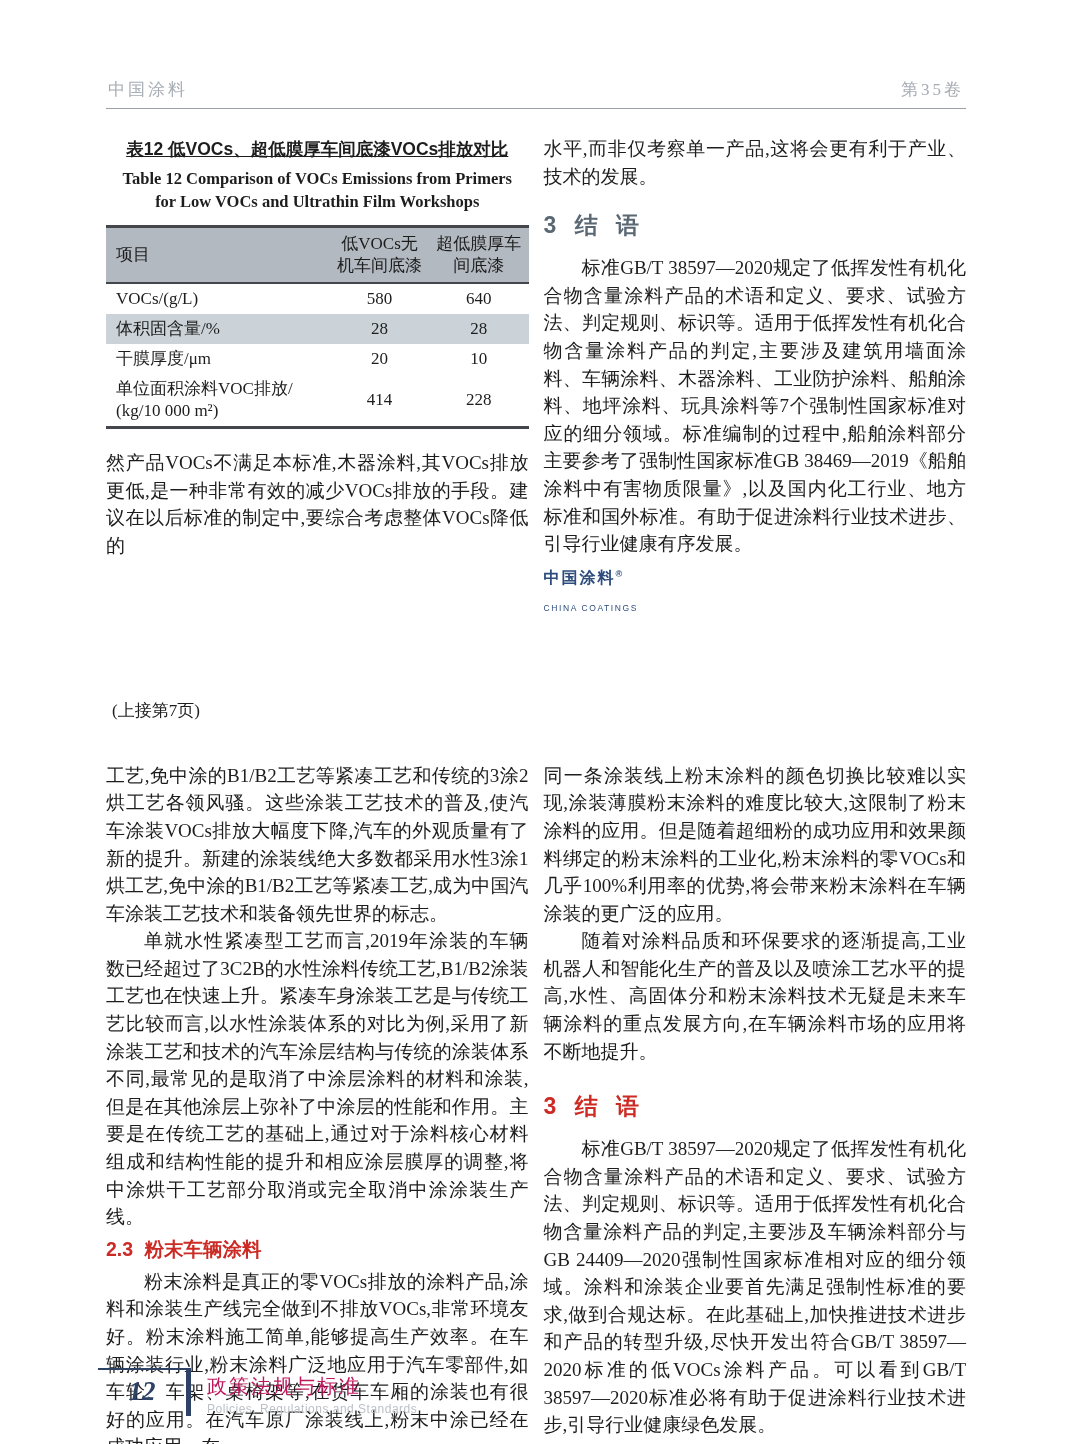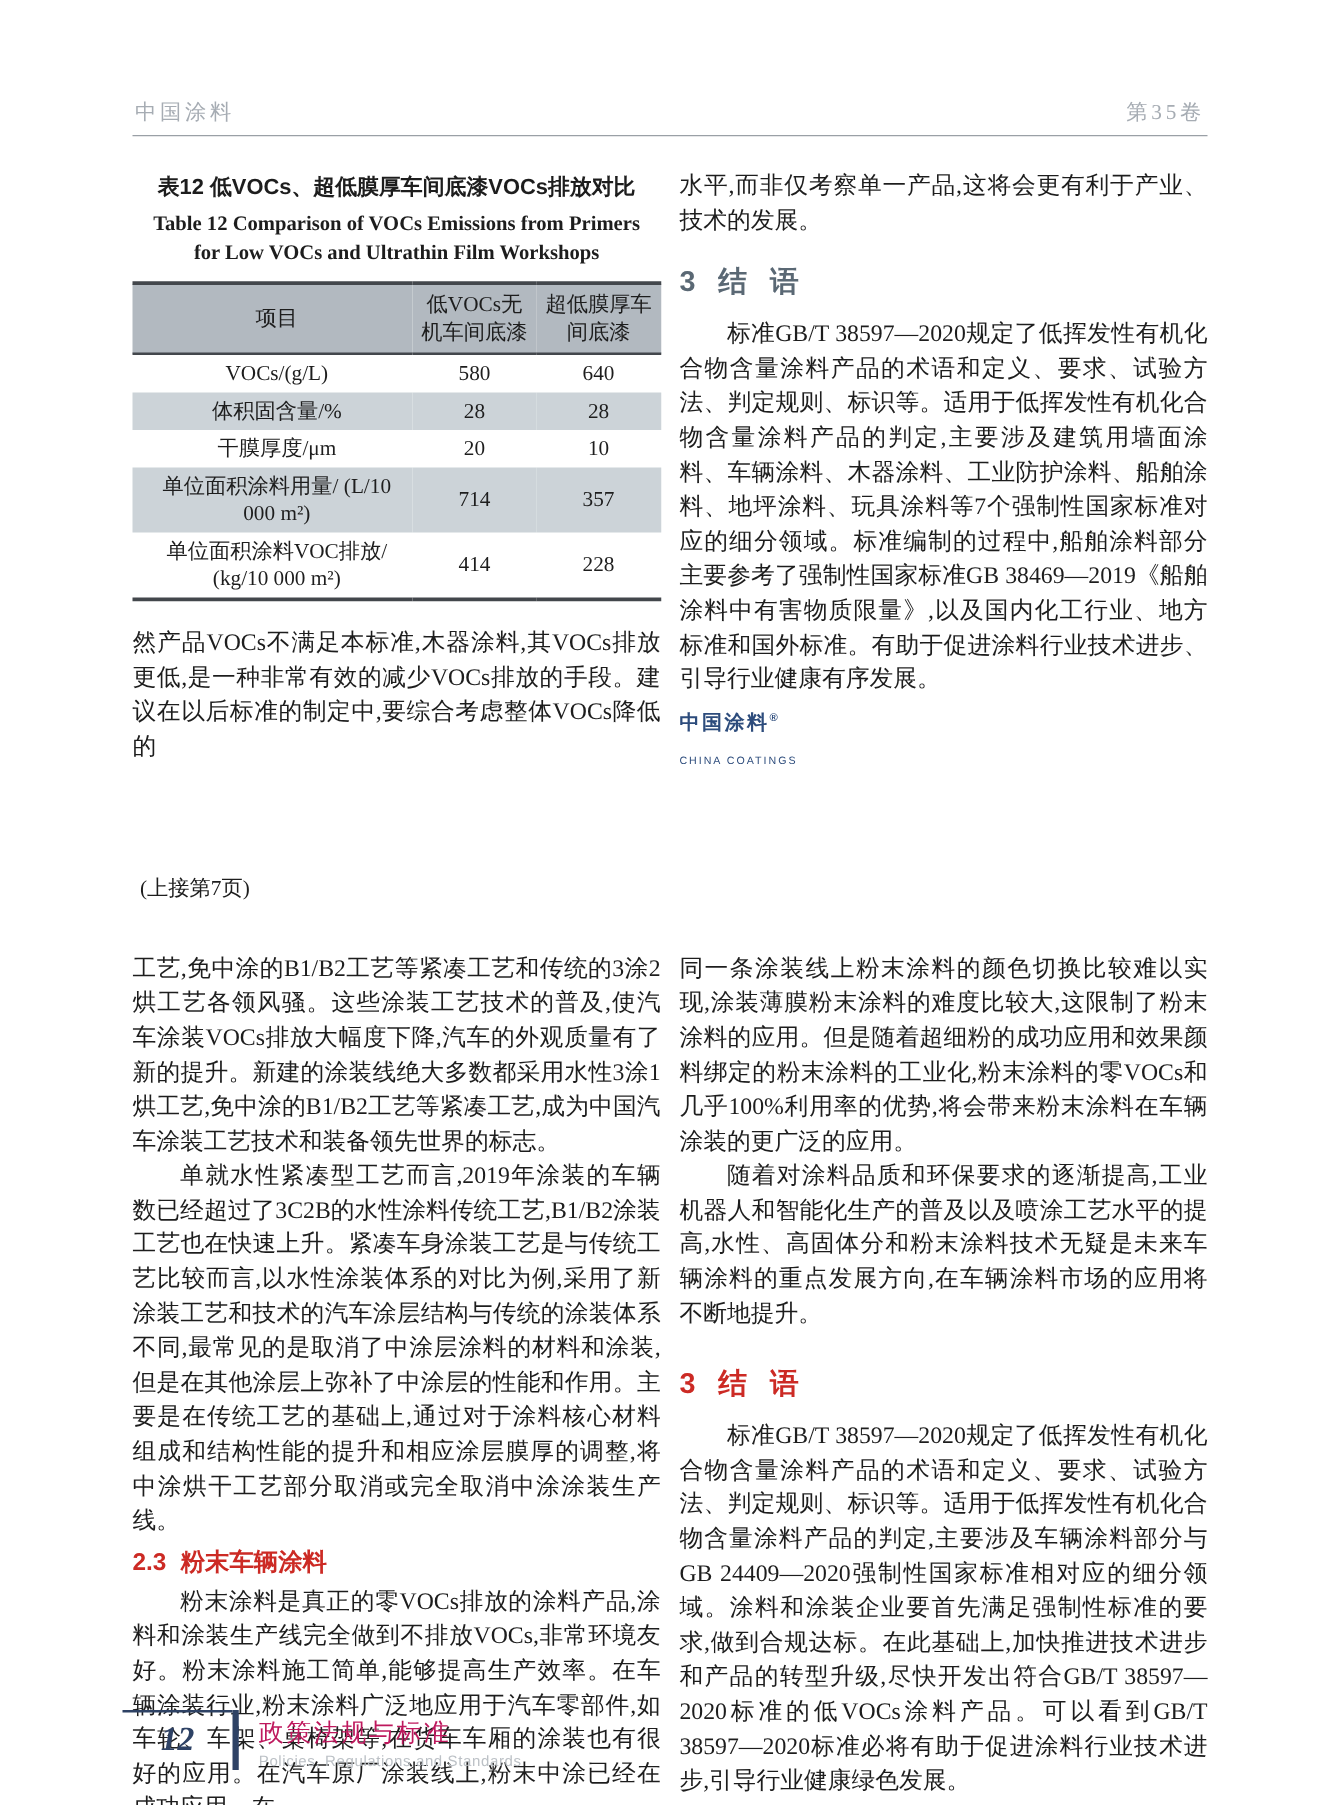--- a/index.html
+++ b/index.html
@@ -15,38 +15,38 @@
     border-bottom:1px solid #9aa0a6;
   }
   
   .columns {margin:0 106px; display:flex; gap:15px;}
   .col {flex:1; min-width:0;}
   .top-section {margin-top:26px;}
   .bottom-section {margin-top:40px;}
   
   .tbl-caption-cn {
     text-align:center; font-family:"Liberation Sans","DejaVu Sans",sans-serif;
-    font-weight:bold; font-size:17.5px; margin:2px 0 6px;
+    font-weight:bold; font-size:17.5px; margin:2px 0 6px;text-decoration:underline;
   }
   .tbl-caption-en {
     text-align:center; font-weight:bold; font-size:16.5px; line-height:23px;
   }
   
   .voc-table {
     width:100%; border-collapse:collapse; margin-top:12px;
     border-top:3px solid #43474c; border-bottom:3px solid #43474c;
     font-size:17px;
   }
   .voc-table th {
     background:#b2b9c0; font-weight:normal; text-align:center;
     padding:5px 3px; line-height:22px; border-bottom:2px solid #43474c;
   }
   .voc-table td {padding:4px 3px; line-height:22px;}
   .voc-table tr.shaded td {background:#ccd3d8;}
-  .voc-table .c-label {width:53%; text-align:center; padding-left:10px;}
+  .voc-table .c-label {width:53%; text-align:left; padding-left:10px;}
   .voc-table .c-num {width:23.5%; text-align:center;}
   
   .para {font-size:19px; line-height:27.6px; text-align:justify; margin:0;}
   .indent {text-indent:2em;}
   .after-table {margin-top:20px;}
   
   .sec-heading {
     font-family:"Liberation Sans","DejaVu Sans",sans-serif; font-weight:bold;
     font-size:23px; margin:20px 0 13px; word-spacing:10px; letter-spacing:1px;
   }
@@ -107,25 +107,20 @@
           <tr class="shaded">
             <td class="c-label">体积固含量/%</td>
             <td class="c-num">28</td>
             <td class="c-num">28</td>
           </tr>
           <tr>
             <td class="c-label">干膜厚度/μm</td>
             <td class="c-num">20</td>
             <td class="c-num">10</td>
           </tr>
-          <tr class="shaded">
-            <td class="c-label">单位面积涂料用量/ (L/10 000 m²)</td>
-            <td class="c-num">714</td>
-            <td class="c-num">357</td>
-          </tr>
           <tr>
             <td class="c-label">单位面积涂料VOC排放/ (kg/10 000 m²)</td>
             <td class="c-num">414</td>
             <td class="c-num">228</td>
           </tr>
         </tbody>
       </table>
       <p class="para after-table">然产品VOCs不满足本标准,木器涂料,其VOCs排放更低,是一种非常有效的减少VOCs排放的手段。建议在以后标准的制定中,要综合考虑整体VOCs降低的</p>
     </div>
 

